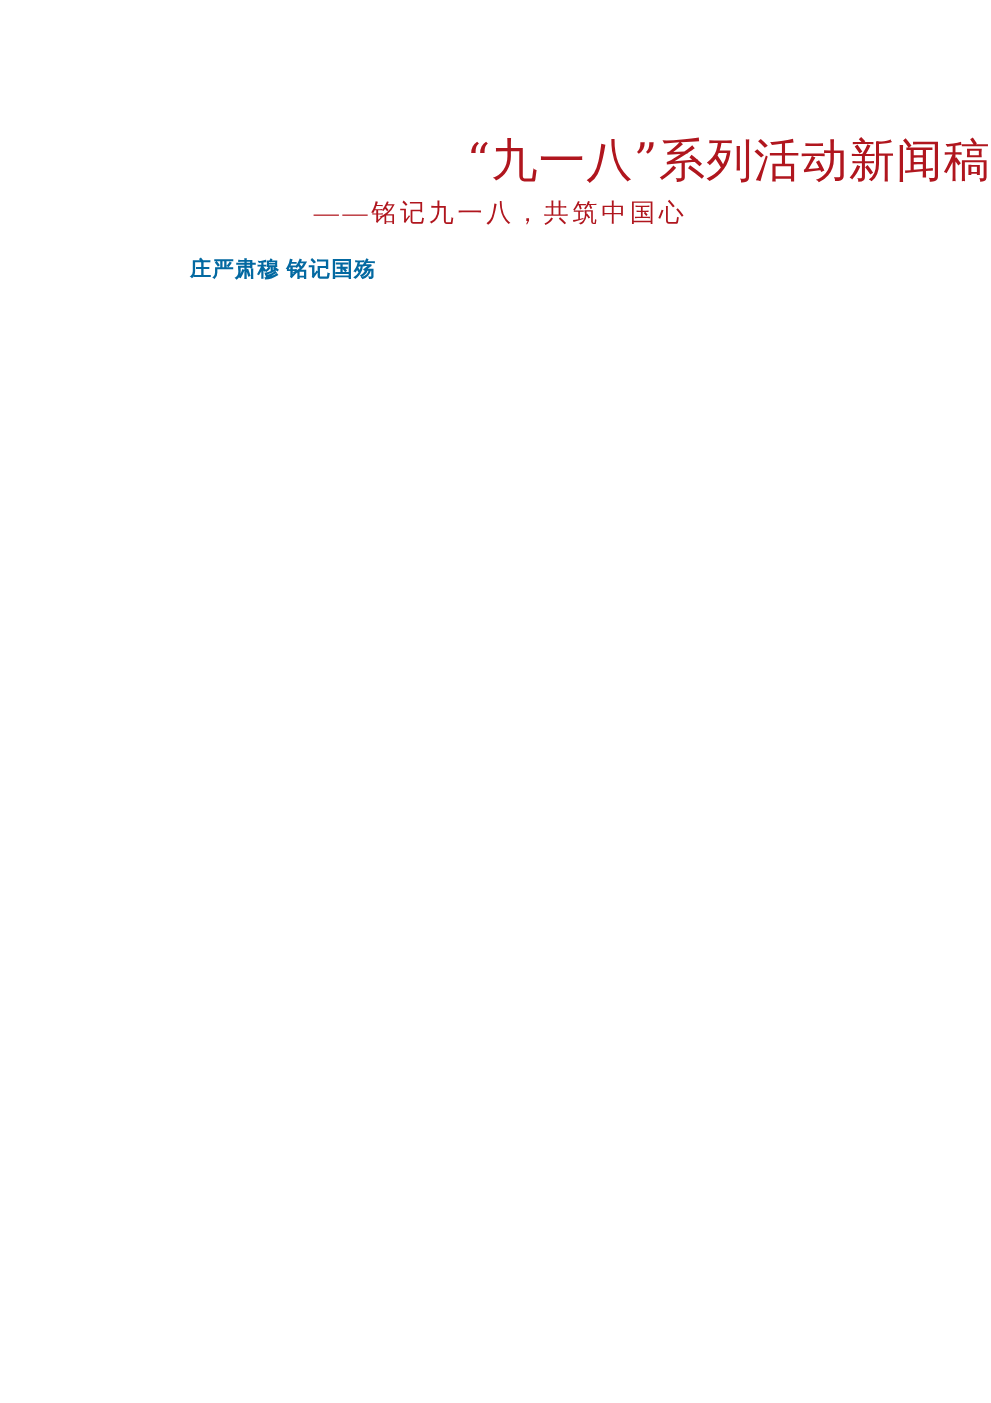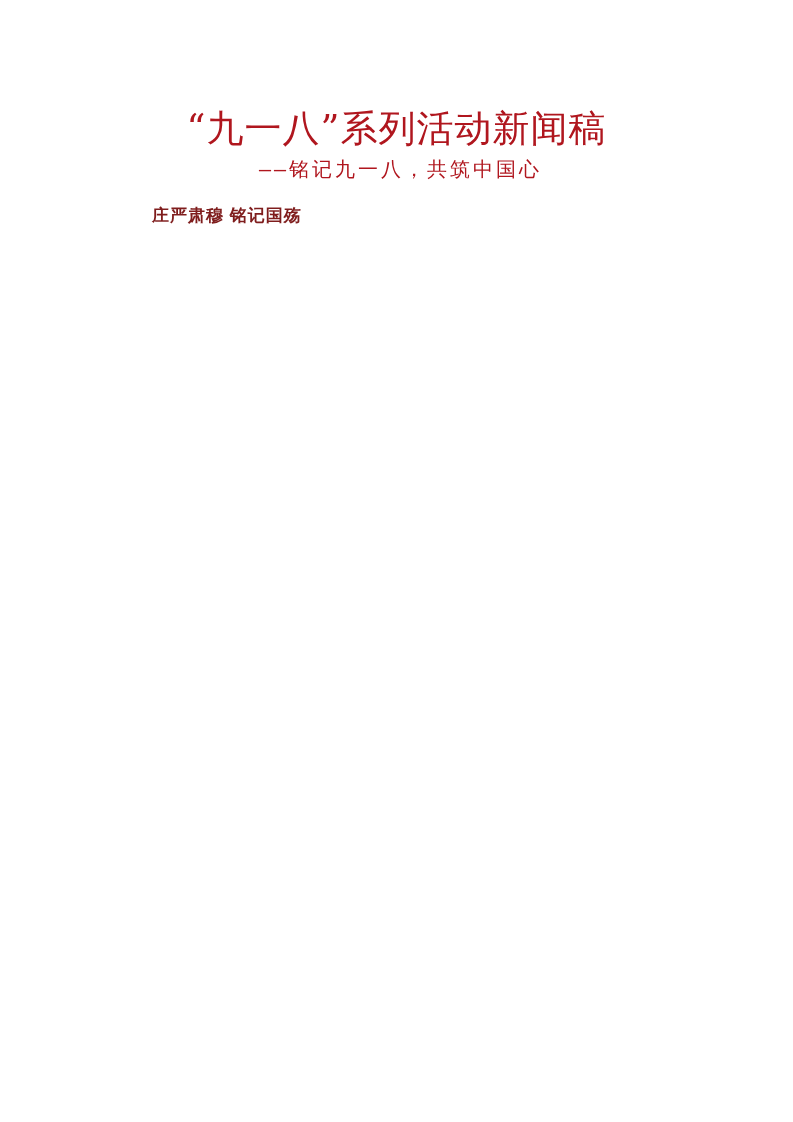--- a/index.html
+++ b/index.html
@@ -1,43 +1,43 @@
 <!DOCTYPE html>
 <html><head>
   <meta charset="utf-8">
   <style>
     html, body { margin: 0; padding: 0; background: #ffffff; }
     body { width: 793px; height: 1122px; position: relative; overflow: hidden; }
     .page {
       position: absolute; left: 0; top: 0; width: 793px; height: 1122px; background: #ffffff;
     }
     .title {
-      position: absolute; left: 0; top: 106px; width: 793px; text-align: center;
+      position: absolute; left: 0; top: 106px; width: 793px; text-align: right;
       font-family: "DejaVu Serif", "Liberation Serif", serif;
       font-size: 37px; line-height: 46px; color: #b0161e; letter-spacing: 1px;
     }
     .subtitle {
       position: absolute; left: 0; top: 156px; width: 793px; text-align: center;
-      font-family: Liberation Mono, monospace;
+      font-family: Liberation Serif, serif;
       font-size: 20px; line-height: 30px; color: #b0161e; letter-spacing: 3px;
       padding-left: 8px; box-sizing: border-box;
     }
     .body {
       position: absolute; left: 118px; top: 195px; width: 560px;
       font-family: "DejaVu Serif", "Liberation Serif", serif;
       font-size: 17px; color: #111111;
     }
     .para {
       margin: 0; line-height: 33px; text-indent: 2em; text-align: justify;
       text-align-last: left; letter-spacing: 2.2px;
     }
     .heading {
       margin: 0; line-height: 33px; padding-left: 2em;
-      font-family: Liberation Sans, sans-serif;
-      font-size: 17px; font-weight: bold; color: #7f1d1d; letter-spacing: 1px;
+      font-family: Liberation Serif, serif;
+      font-size: 17px; font-weight: bold; color: #0369a1; letter-spacing: 1px;
       margin-top: 4px; margin-bottom: 4px;
     }
   </style>
 </head>
 <body>
 
 <div class="page">
   <div class="title">“九一八”系列活动新闻稿</div>
   <div class="subtitle">——铭记九一八，共筑中国心</div>
 

